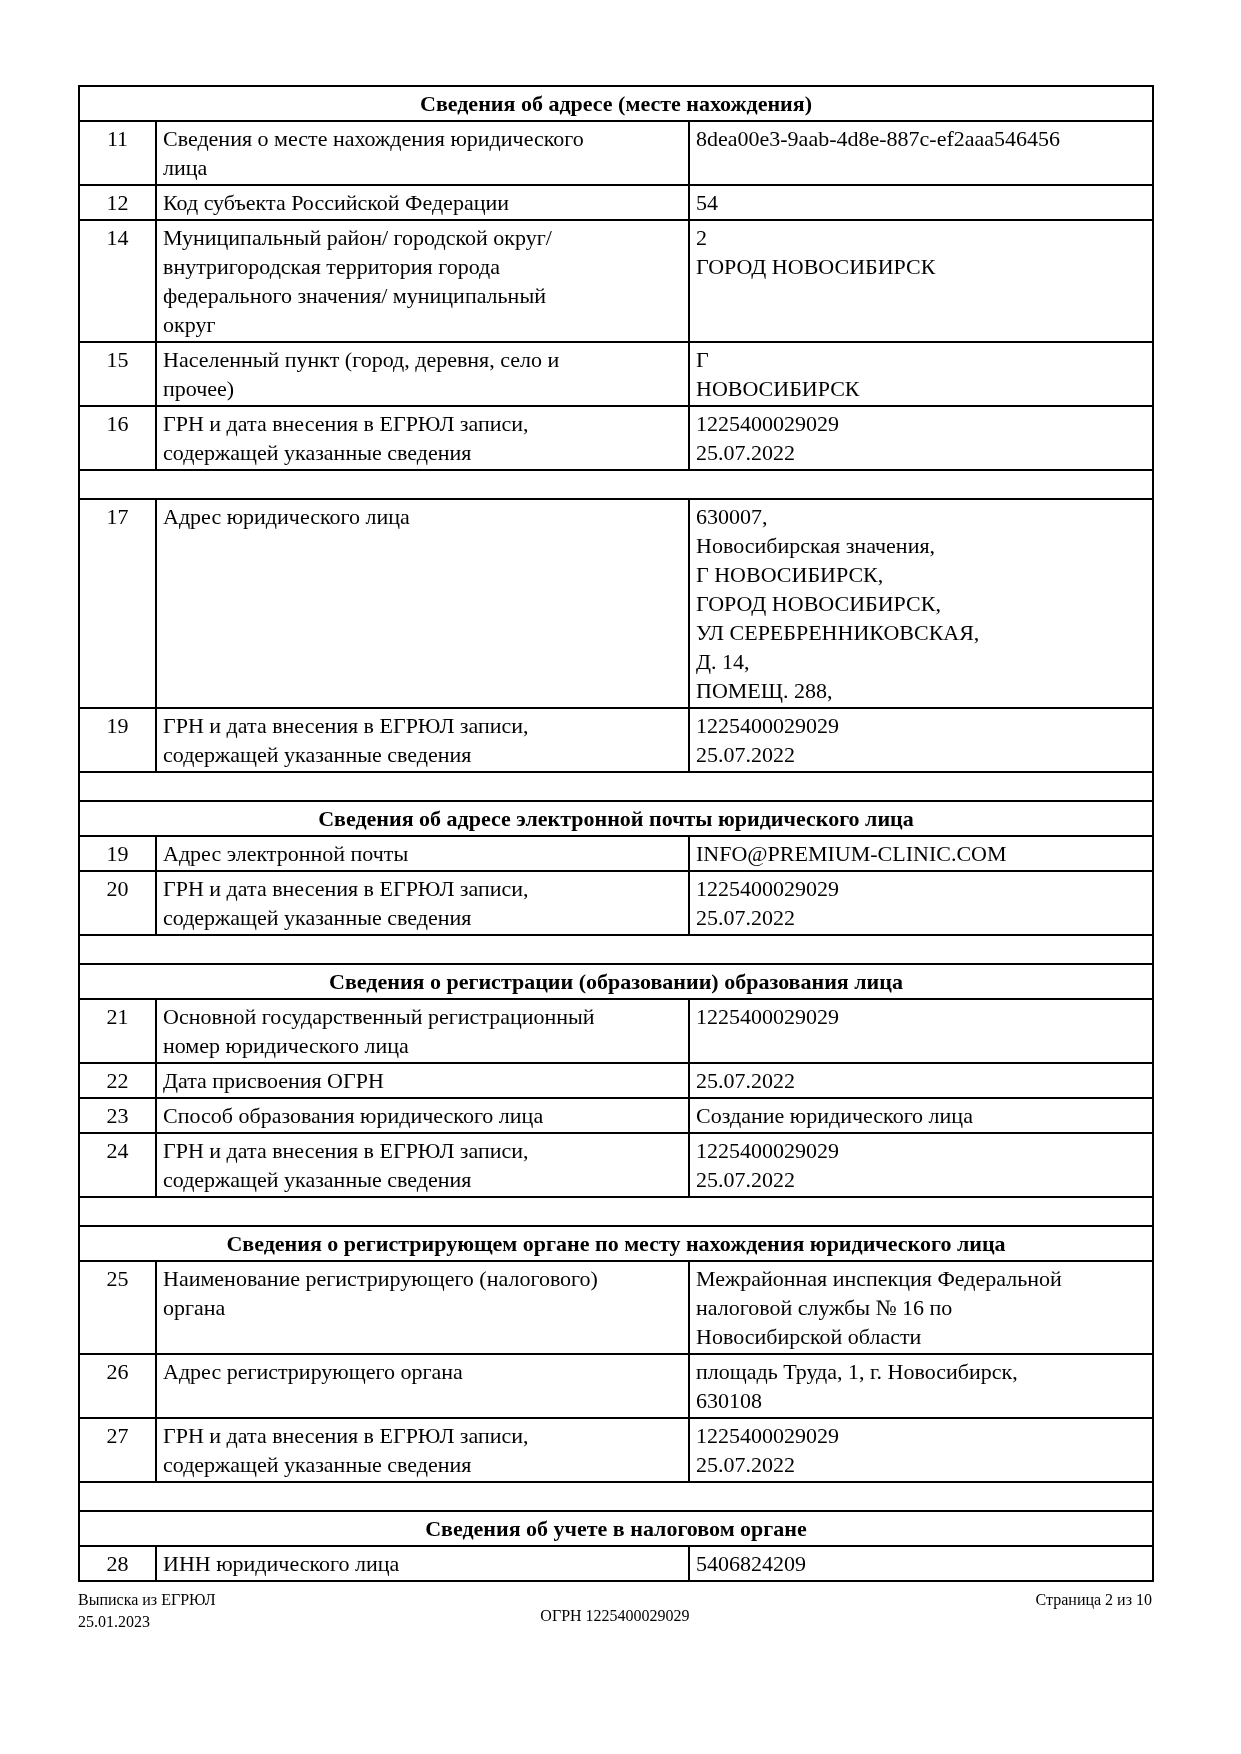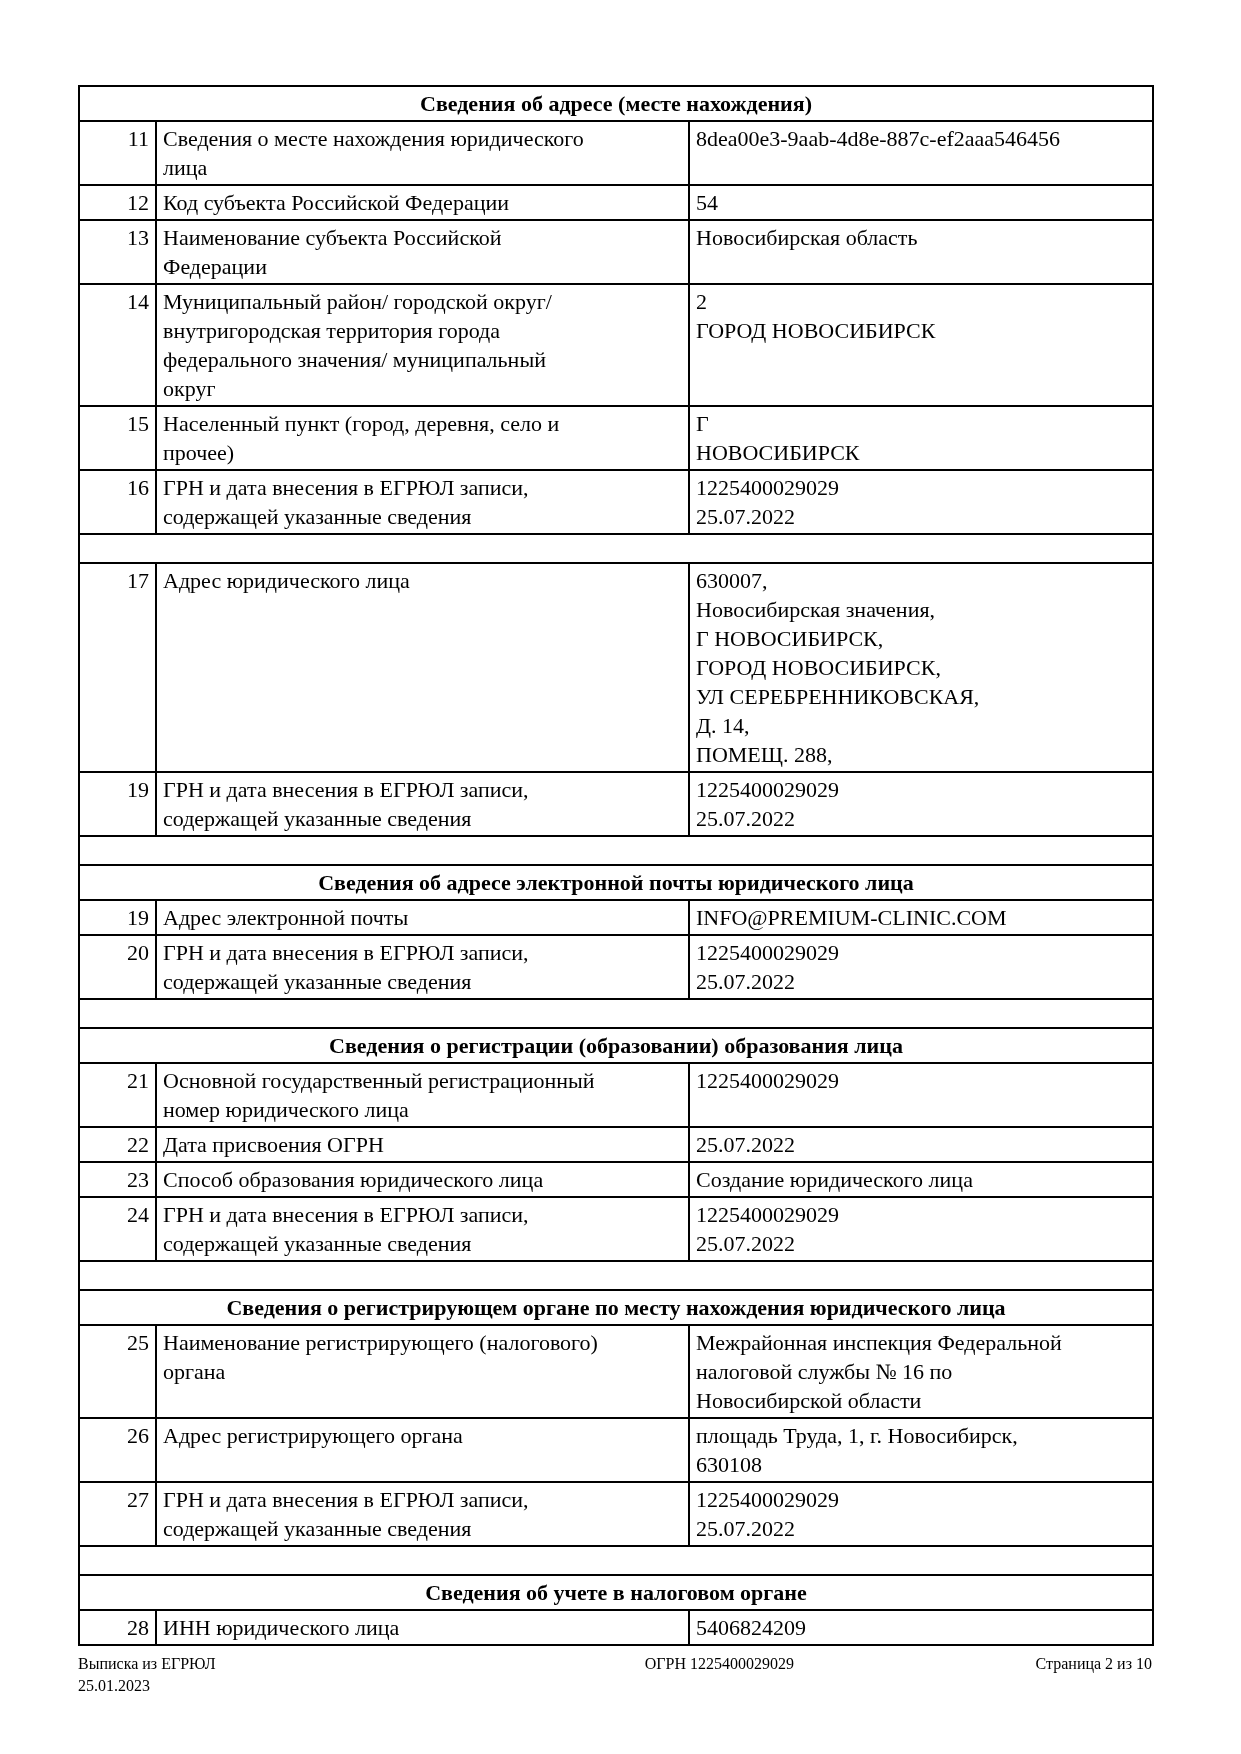--- a/index.html
+++ b/index.html
@@ -30,21 +30,21 @@
   table.egrul td {
     border: 2px solid #000000;
     vertical-align: top;
     font-size: 22px;
     line-height: 29px;
     padding: 2px 6px;
     white-space: pre-line;
     overflow: hidden;
   }
   td.num {
-    text-align: right;
+    text-align: center;
     padding-left: 2px;
     padding-right: 2px;
     white-space: normal;
   }
   tr.sec td {
     text-align: center;
     font-weight: bold;
     white-space: normal;
     height: 29px;
   }
@@ -54,21 +54,21 @@
   }
   .footer {
     width: 1074px;
     display: flex;
     align-items: flex-start;
     margin-top: 7px;
     font-size: 16px;
     line-height: 22px;
   }
   .f-left   { flex: 1; text-align: left; }
-  .f-center { flex: 1; text-align: right; }
+  .f-center { flex: 1; text-align: center; margin-top: 16px; }
   .f-right  { flex: 1; text-align: right; }
 </style>
 </head>
 <body>
 
 <div class="page">
   <table class="egrul">
     <colgroup>
         <col class="c-num">
         <col class="c-label">
@@ -83,26 +83,20 @@
       <tr>
         <td class="num">11</td>
         <td class="label">Сведения о месте нахождения юридического
 лица</td>
         <td class="value">8dea00e3-9aab-4d8e-887c-ef2aaa546456</td>
       </tr>
       <tr>
         <td class="num">12</td>
         <td class="label">Код субъекта Российской Федерации</td>
         <td class="value">54</td>
-      </tr>
-      <tr>
-        <td class="num">13</td>
-        <td class="label">Наименование субъекта Российской
-Федерации</td>
-        <td class="value">Новосибирская область</td>
       </tr>
       <tr>
         <td class="num">14</td>
         <td class="label">Муниципальный район/ городской округ/
 внутригородская территория города
 федерального значения/ муниципальный
 округ</td>
         <td class="value">2
 ГОРОД НОВОСИБИРСК</td>
       </tr>

